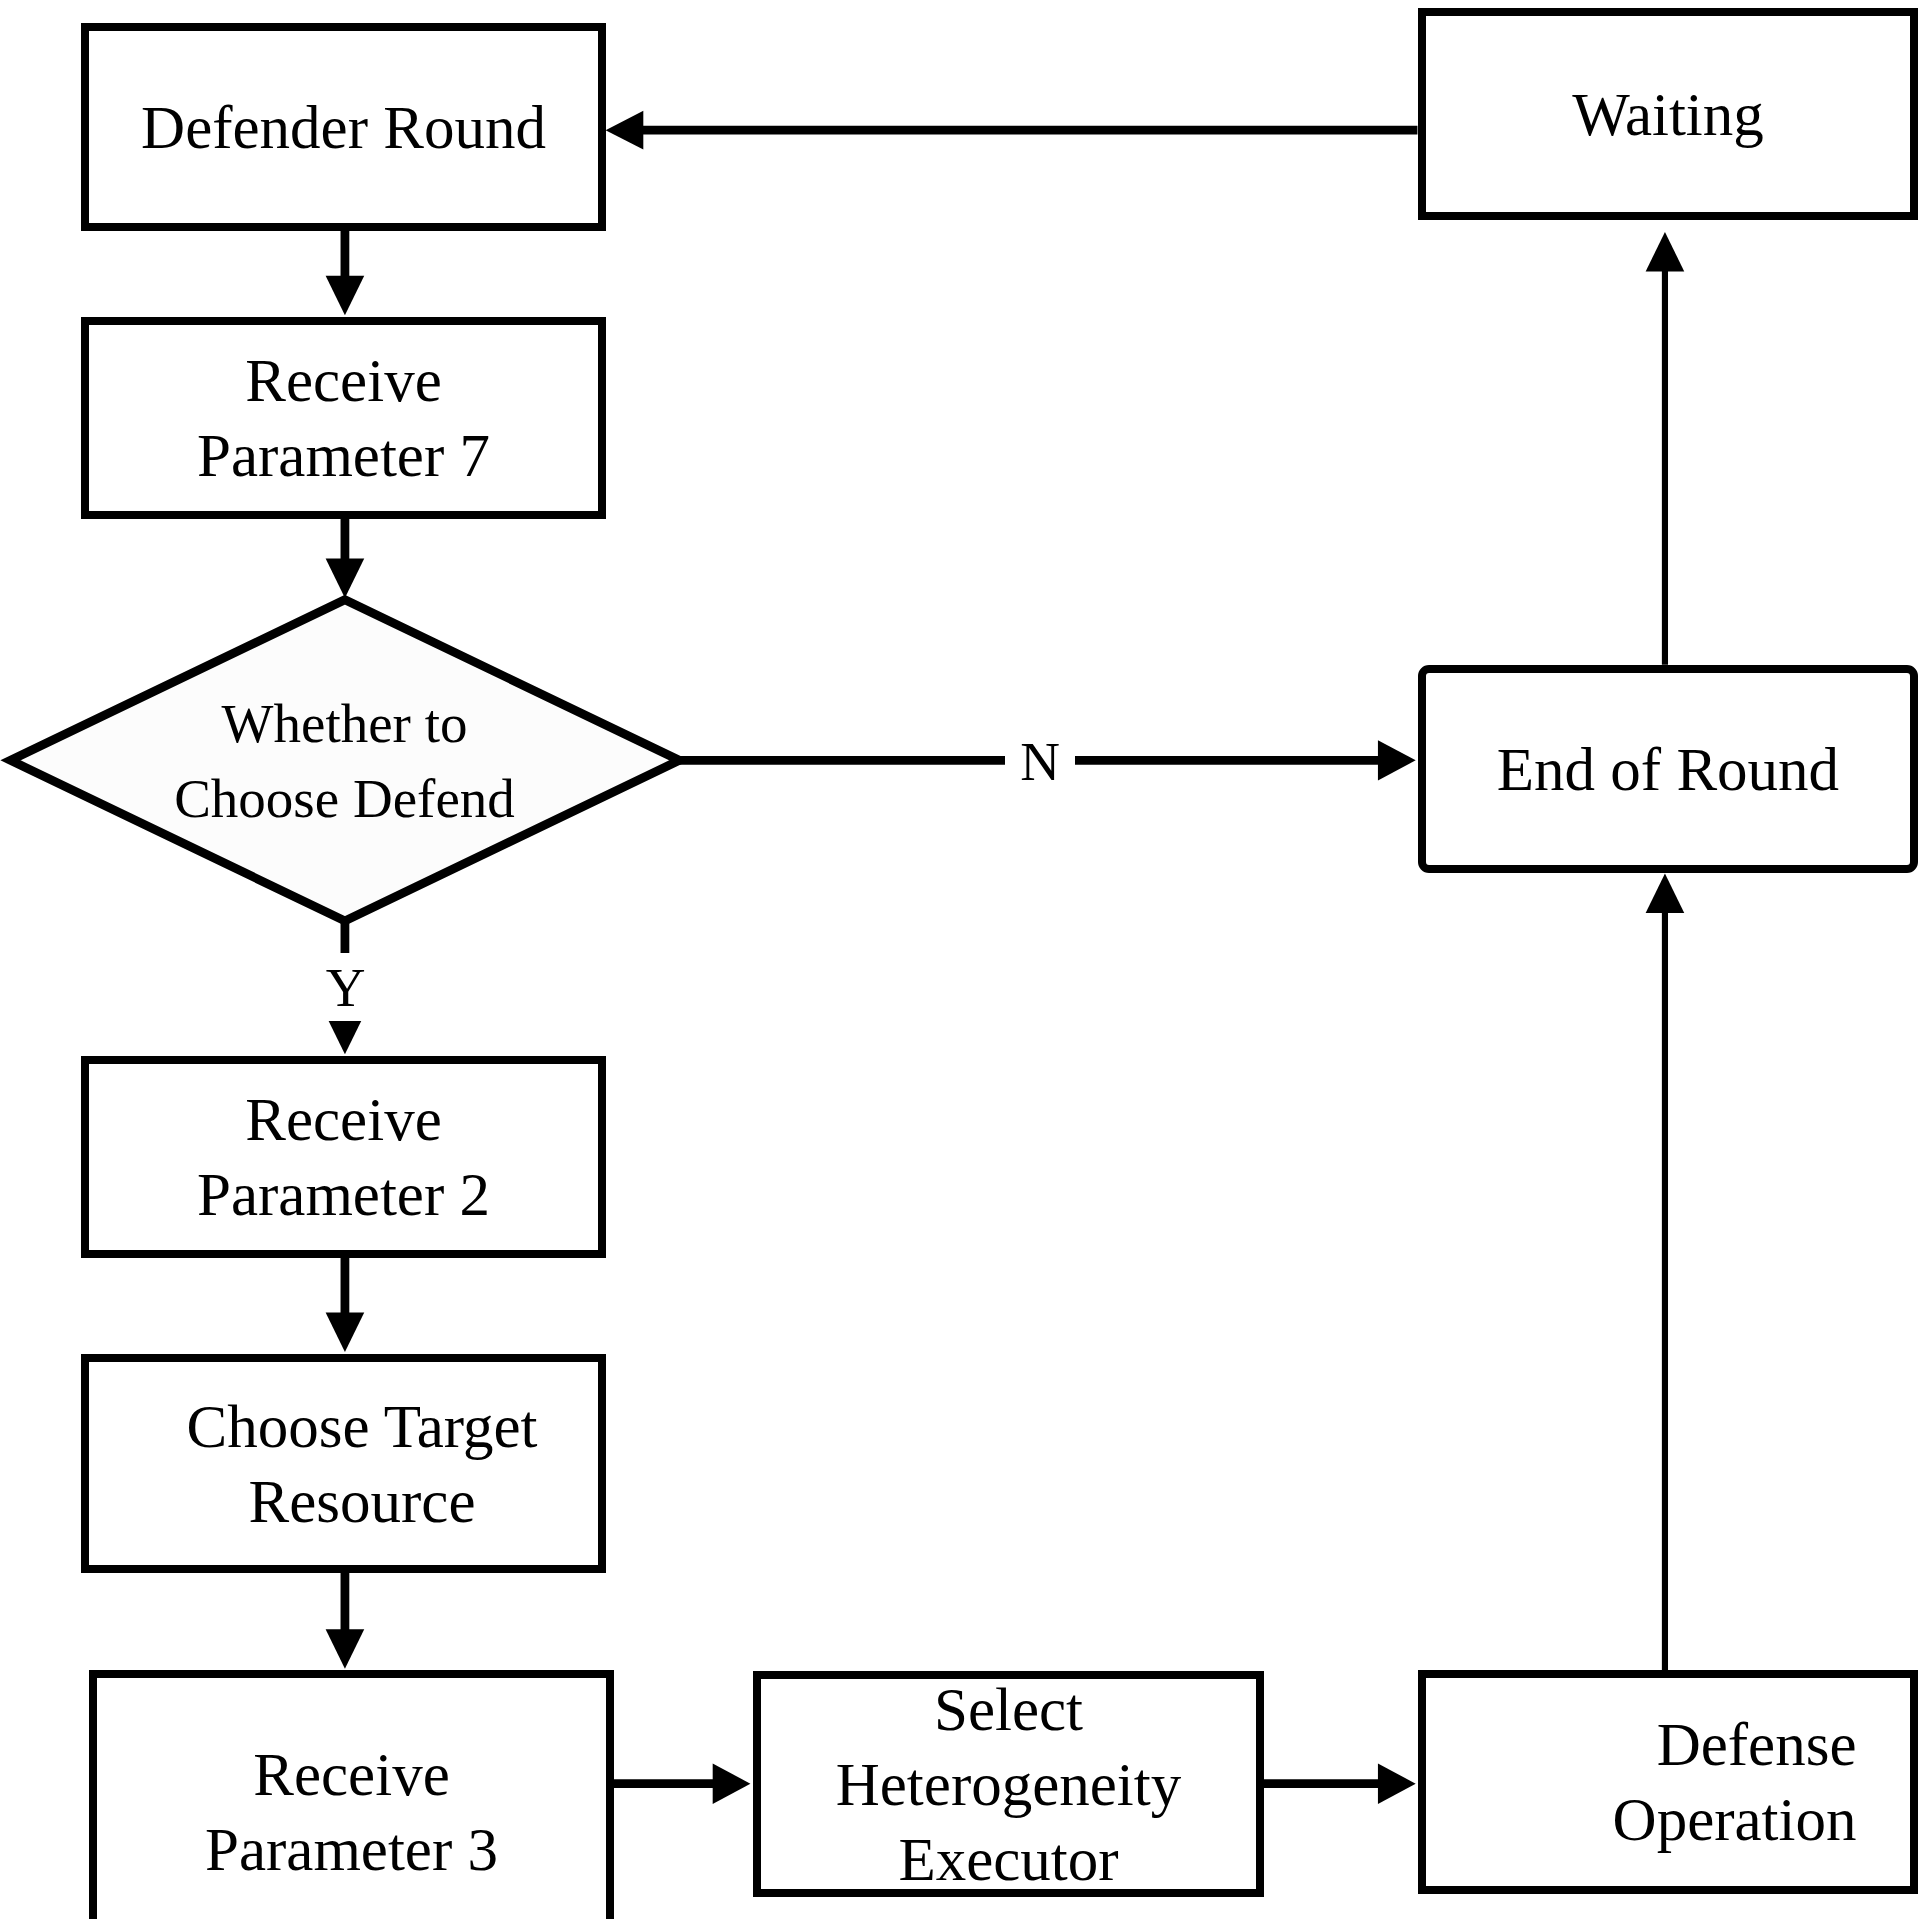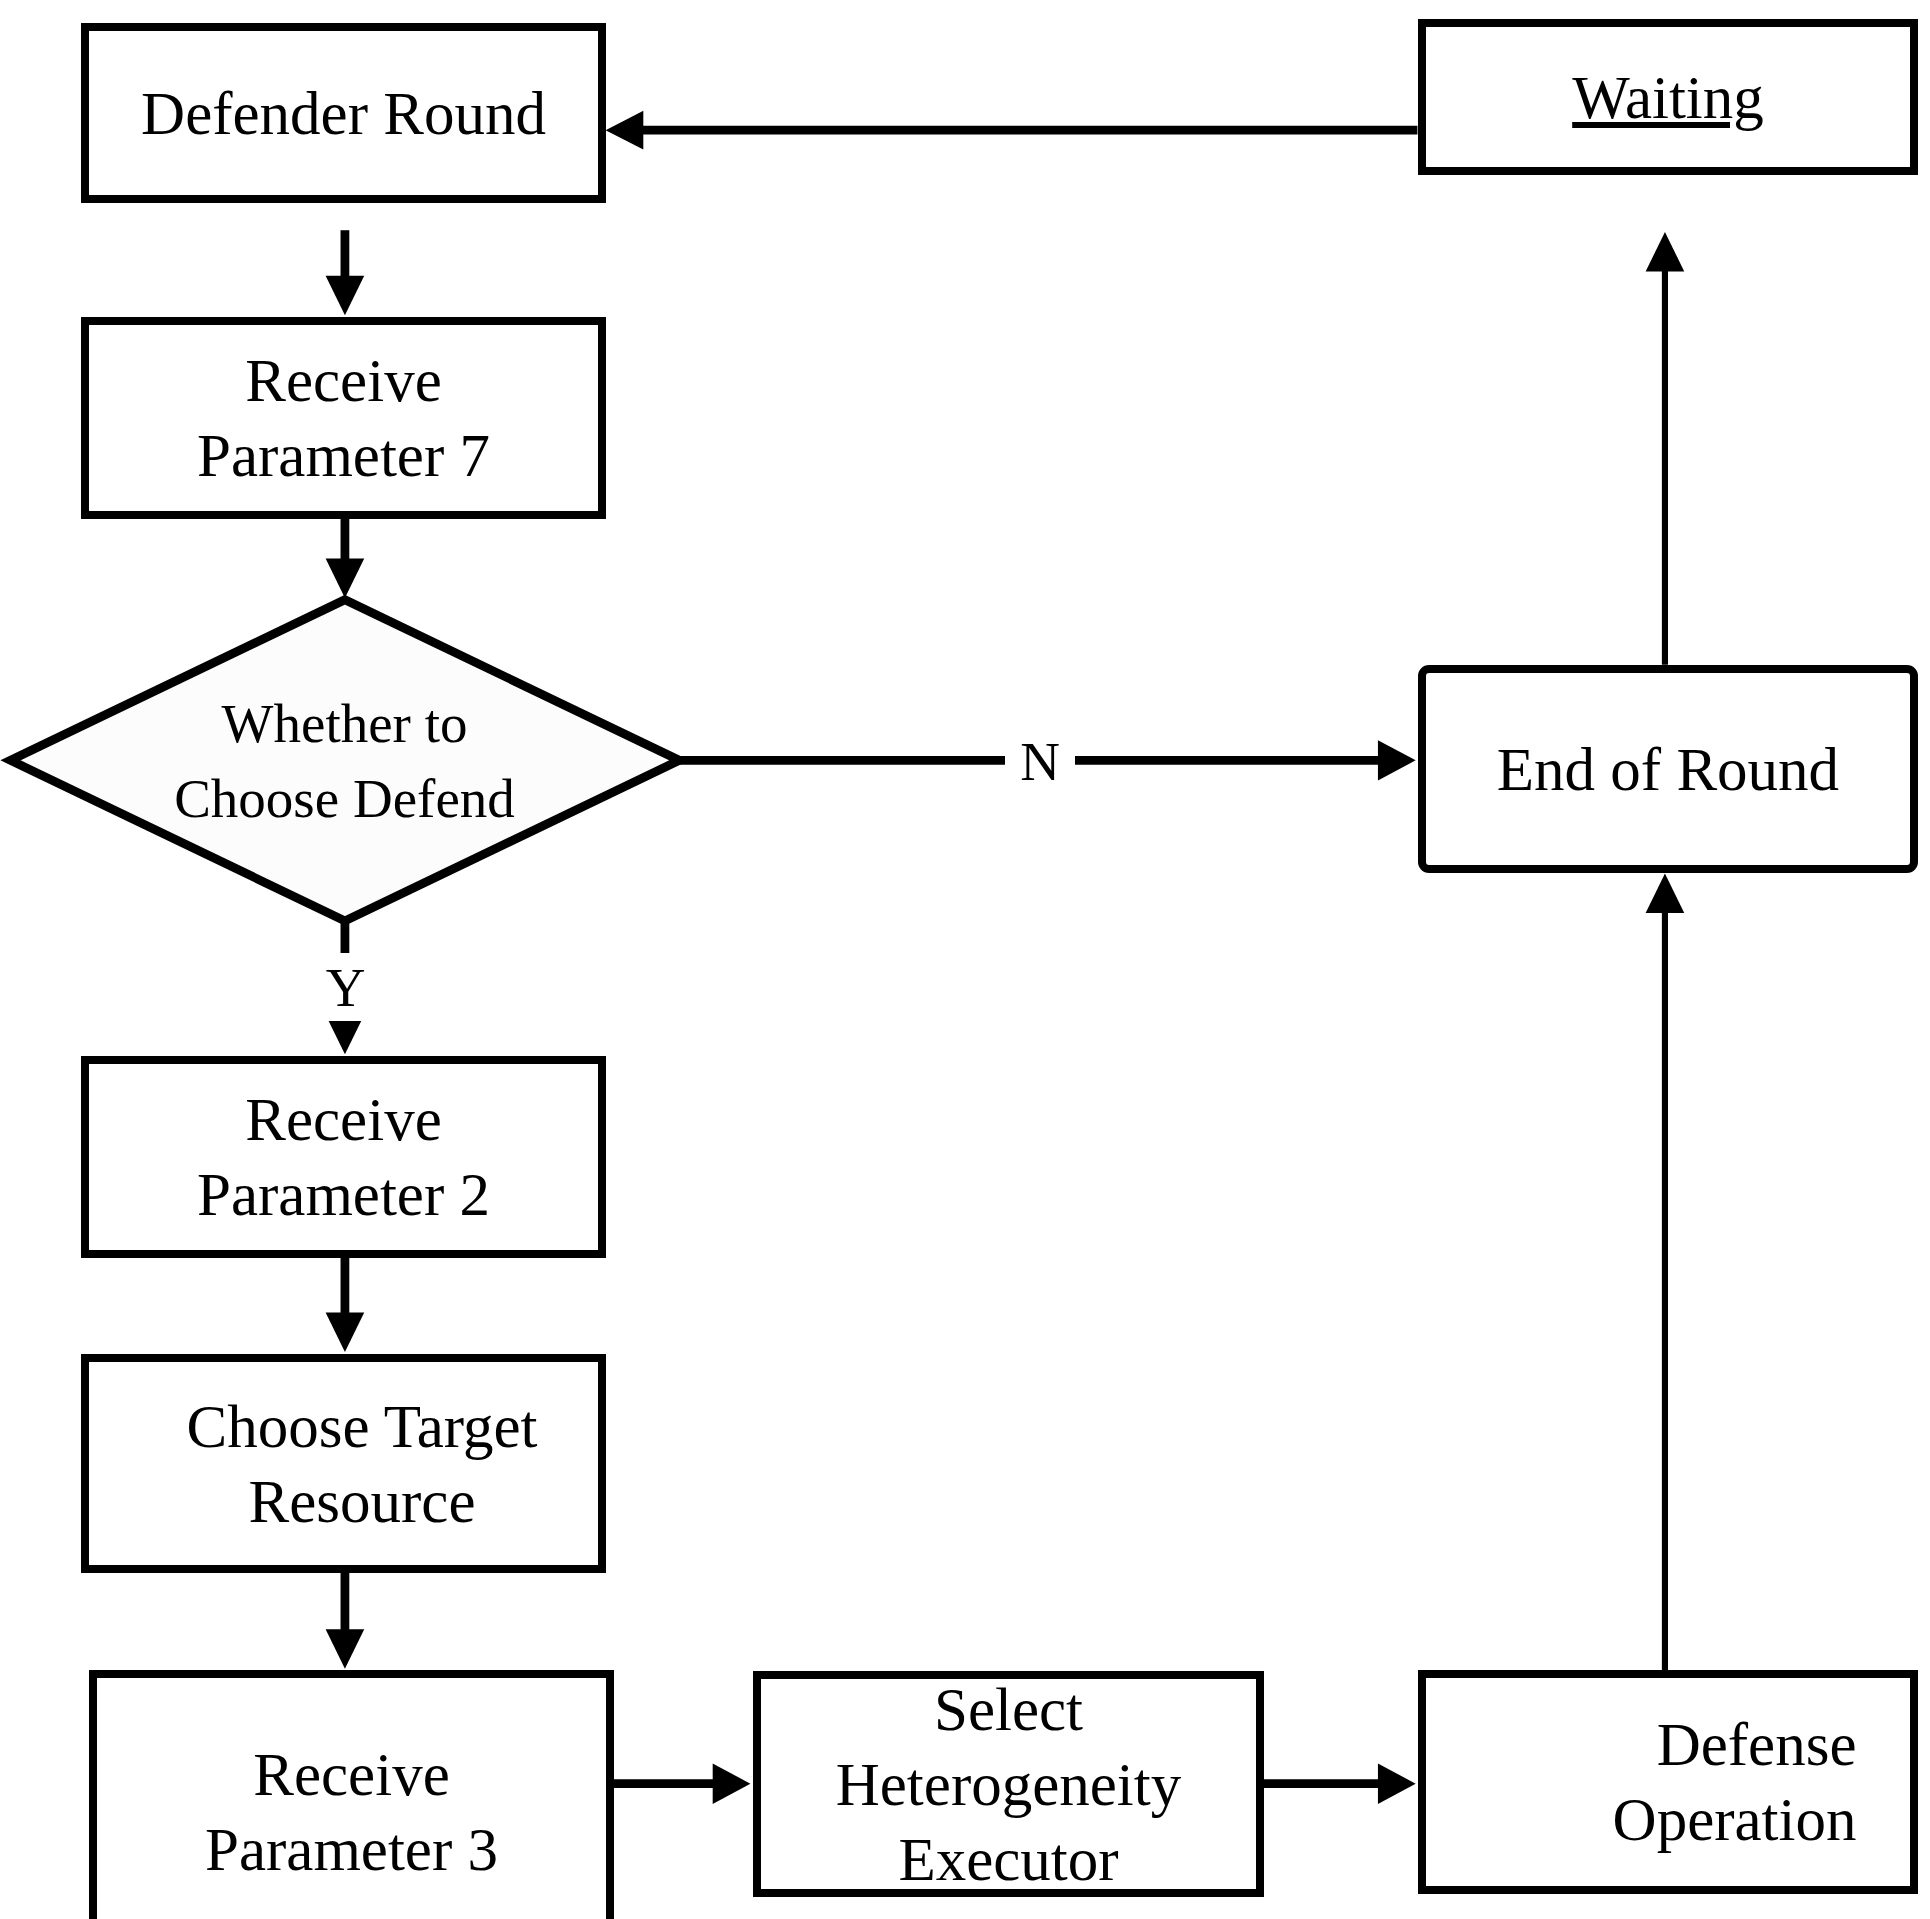--- a/index.html
+++ b/index.html
@@ -117,25 +117,25 @@
       <line x1="1897" y1="1903" x2="1897" y2="1038" stroke-width="7"></line>
       <polygon points="1897,995 1875,1040 1919,1040" stroke="none"></polygon>
     </g>
 
     <g fill="#000" stroke="#000">
       <line x1="1897" y1="757" x2="1897" y2="308" stroke-width="7"></line>
       <polygon points="1897,264 1875,309 1919,309" stroke="none"></polygon>
     </g>
   </svg>
 
-  <div class="node" style="left:81px; top:23px; width:525px; height:180px;">
+  <div class="node" style="left:81px; top:23px; width:525px; height:208px;">
     <span class="lbl">Defender Round</span>
   </div>
 
-  <div class="node" style="left:1418px; top:19px; width:500px; height:156px;text-decoration:underline;">
+  <div class="node" style="left:1418px; top:8px; width:500px; height:212px;">
     <span class="lbl">Waiting</span>
   </div>
 
   <div class="node" style="left:81px; top:317px; width:525px; height:202px;">
     <span class="lbl" style="width:377px;">Receive Parameter 7</span>
   </div>
 
   <div class="diamond-label" style="left:134px; top:664px; width:421px; height:193px;">
     <span class="lbl" style="width:413px;">Whether to Choose Defend</span>
   </div>

